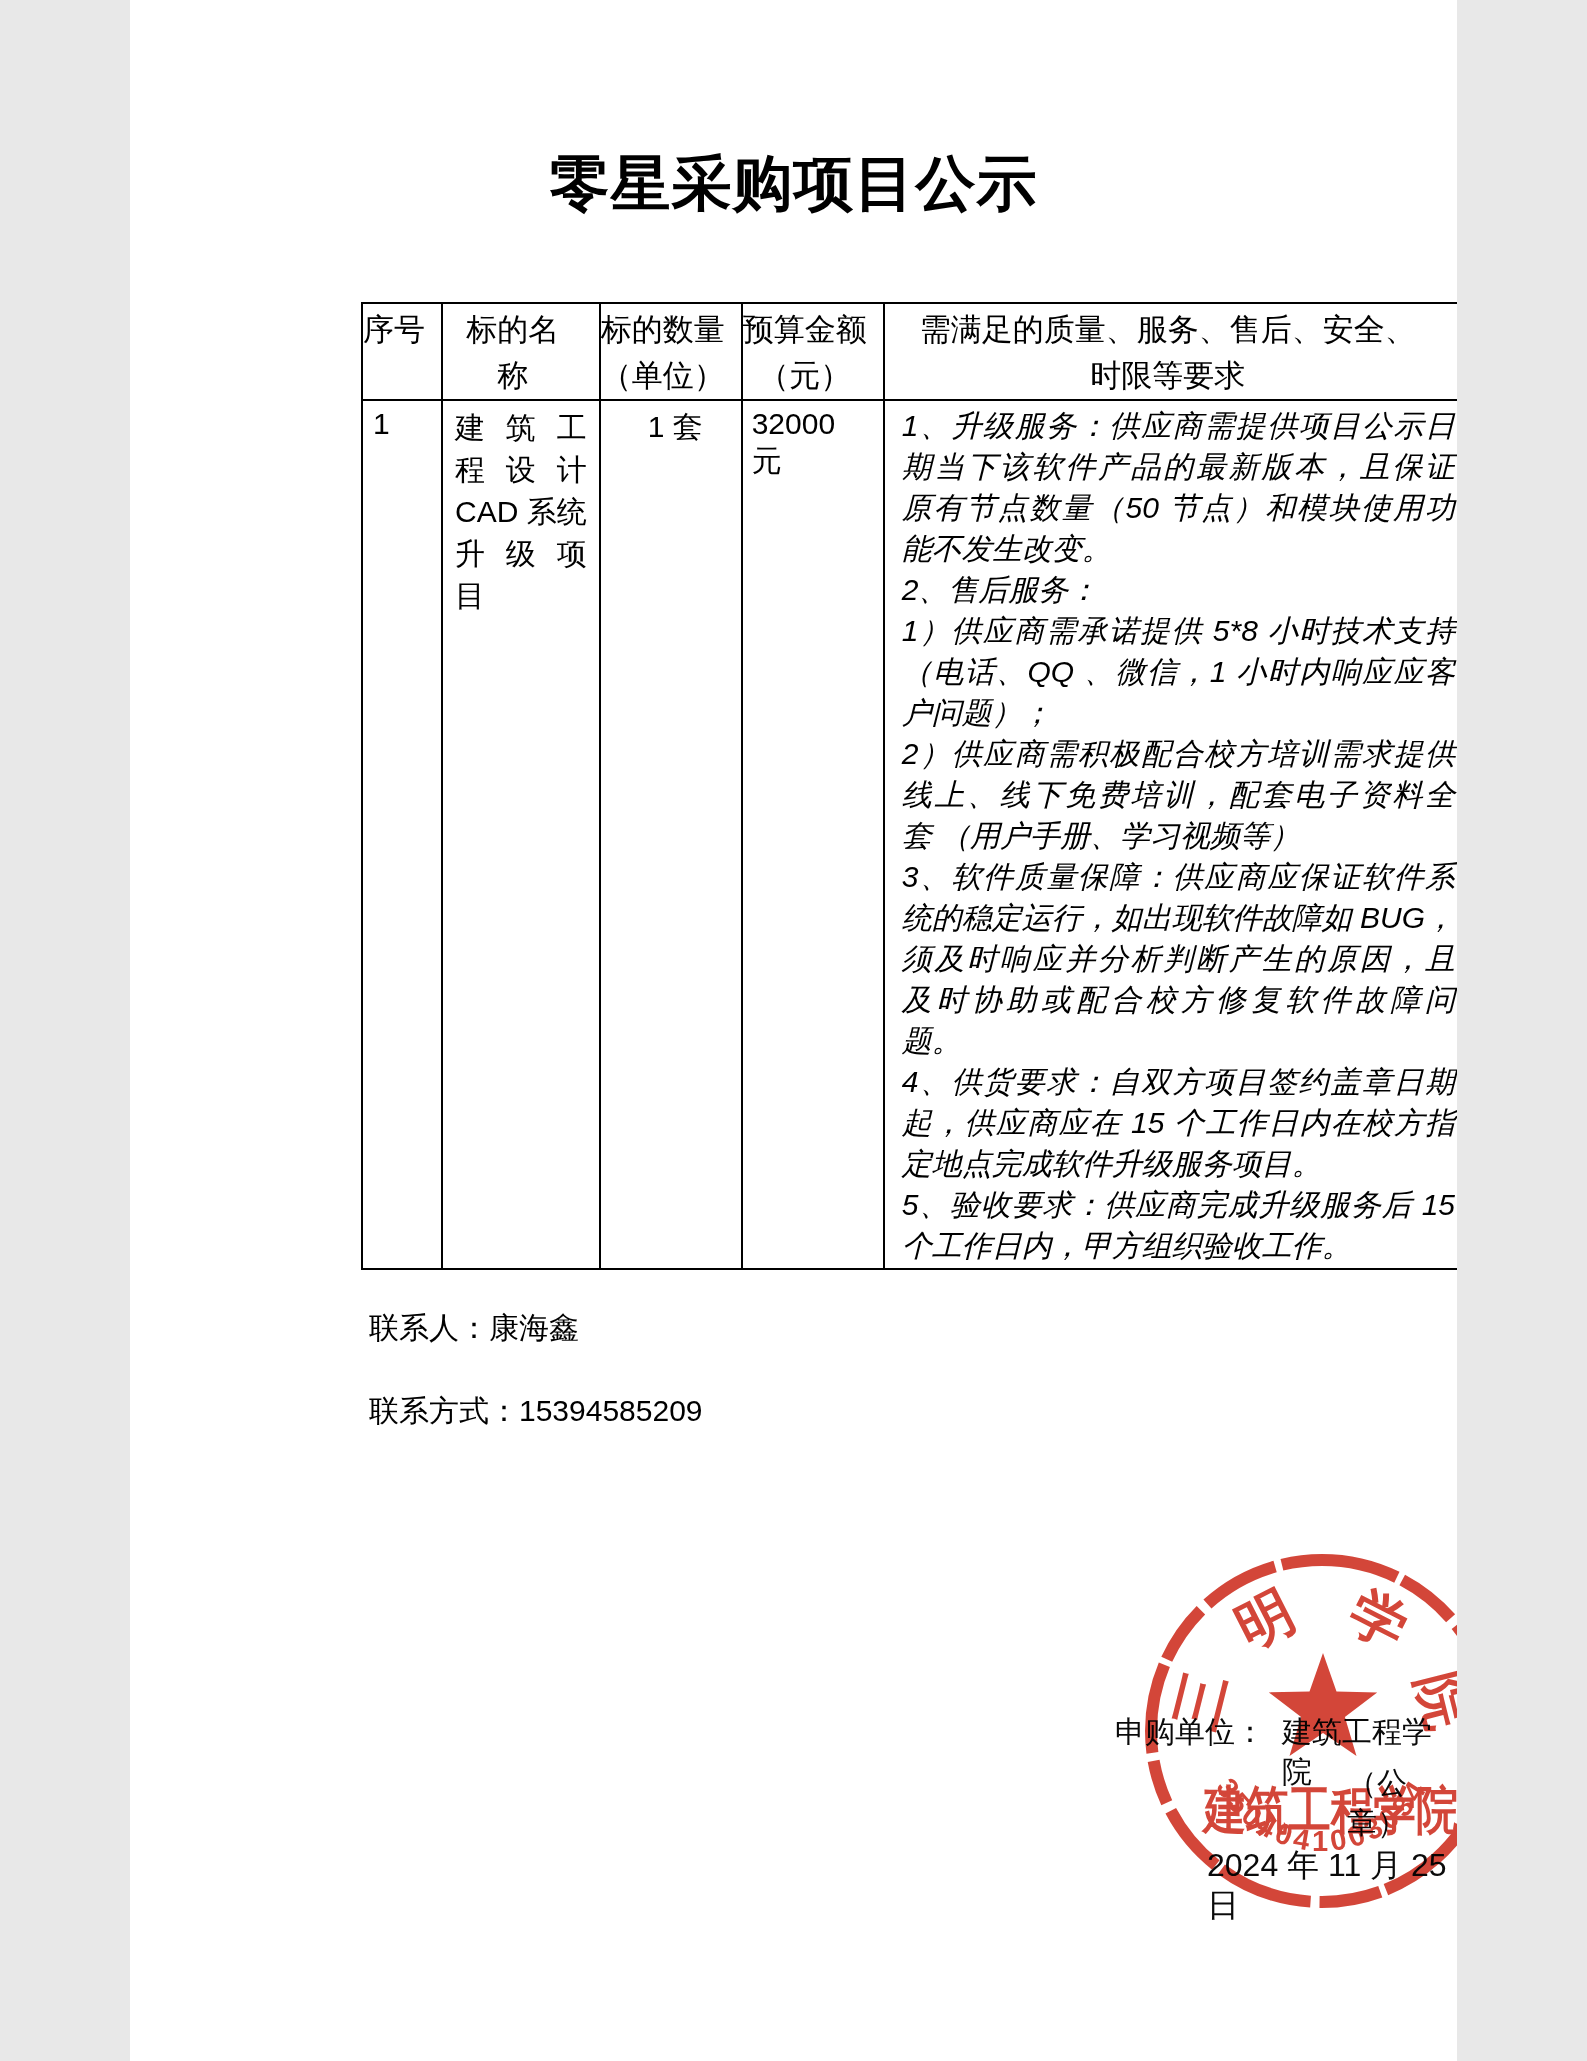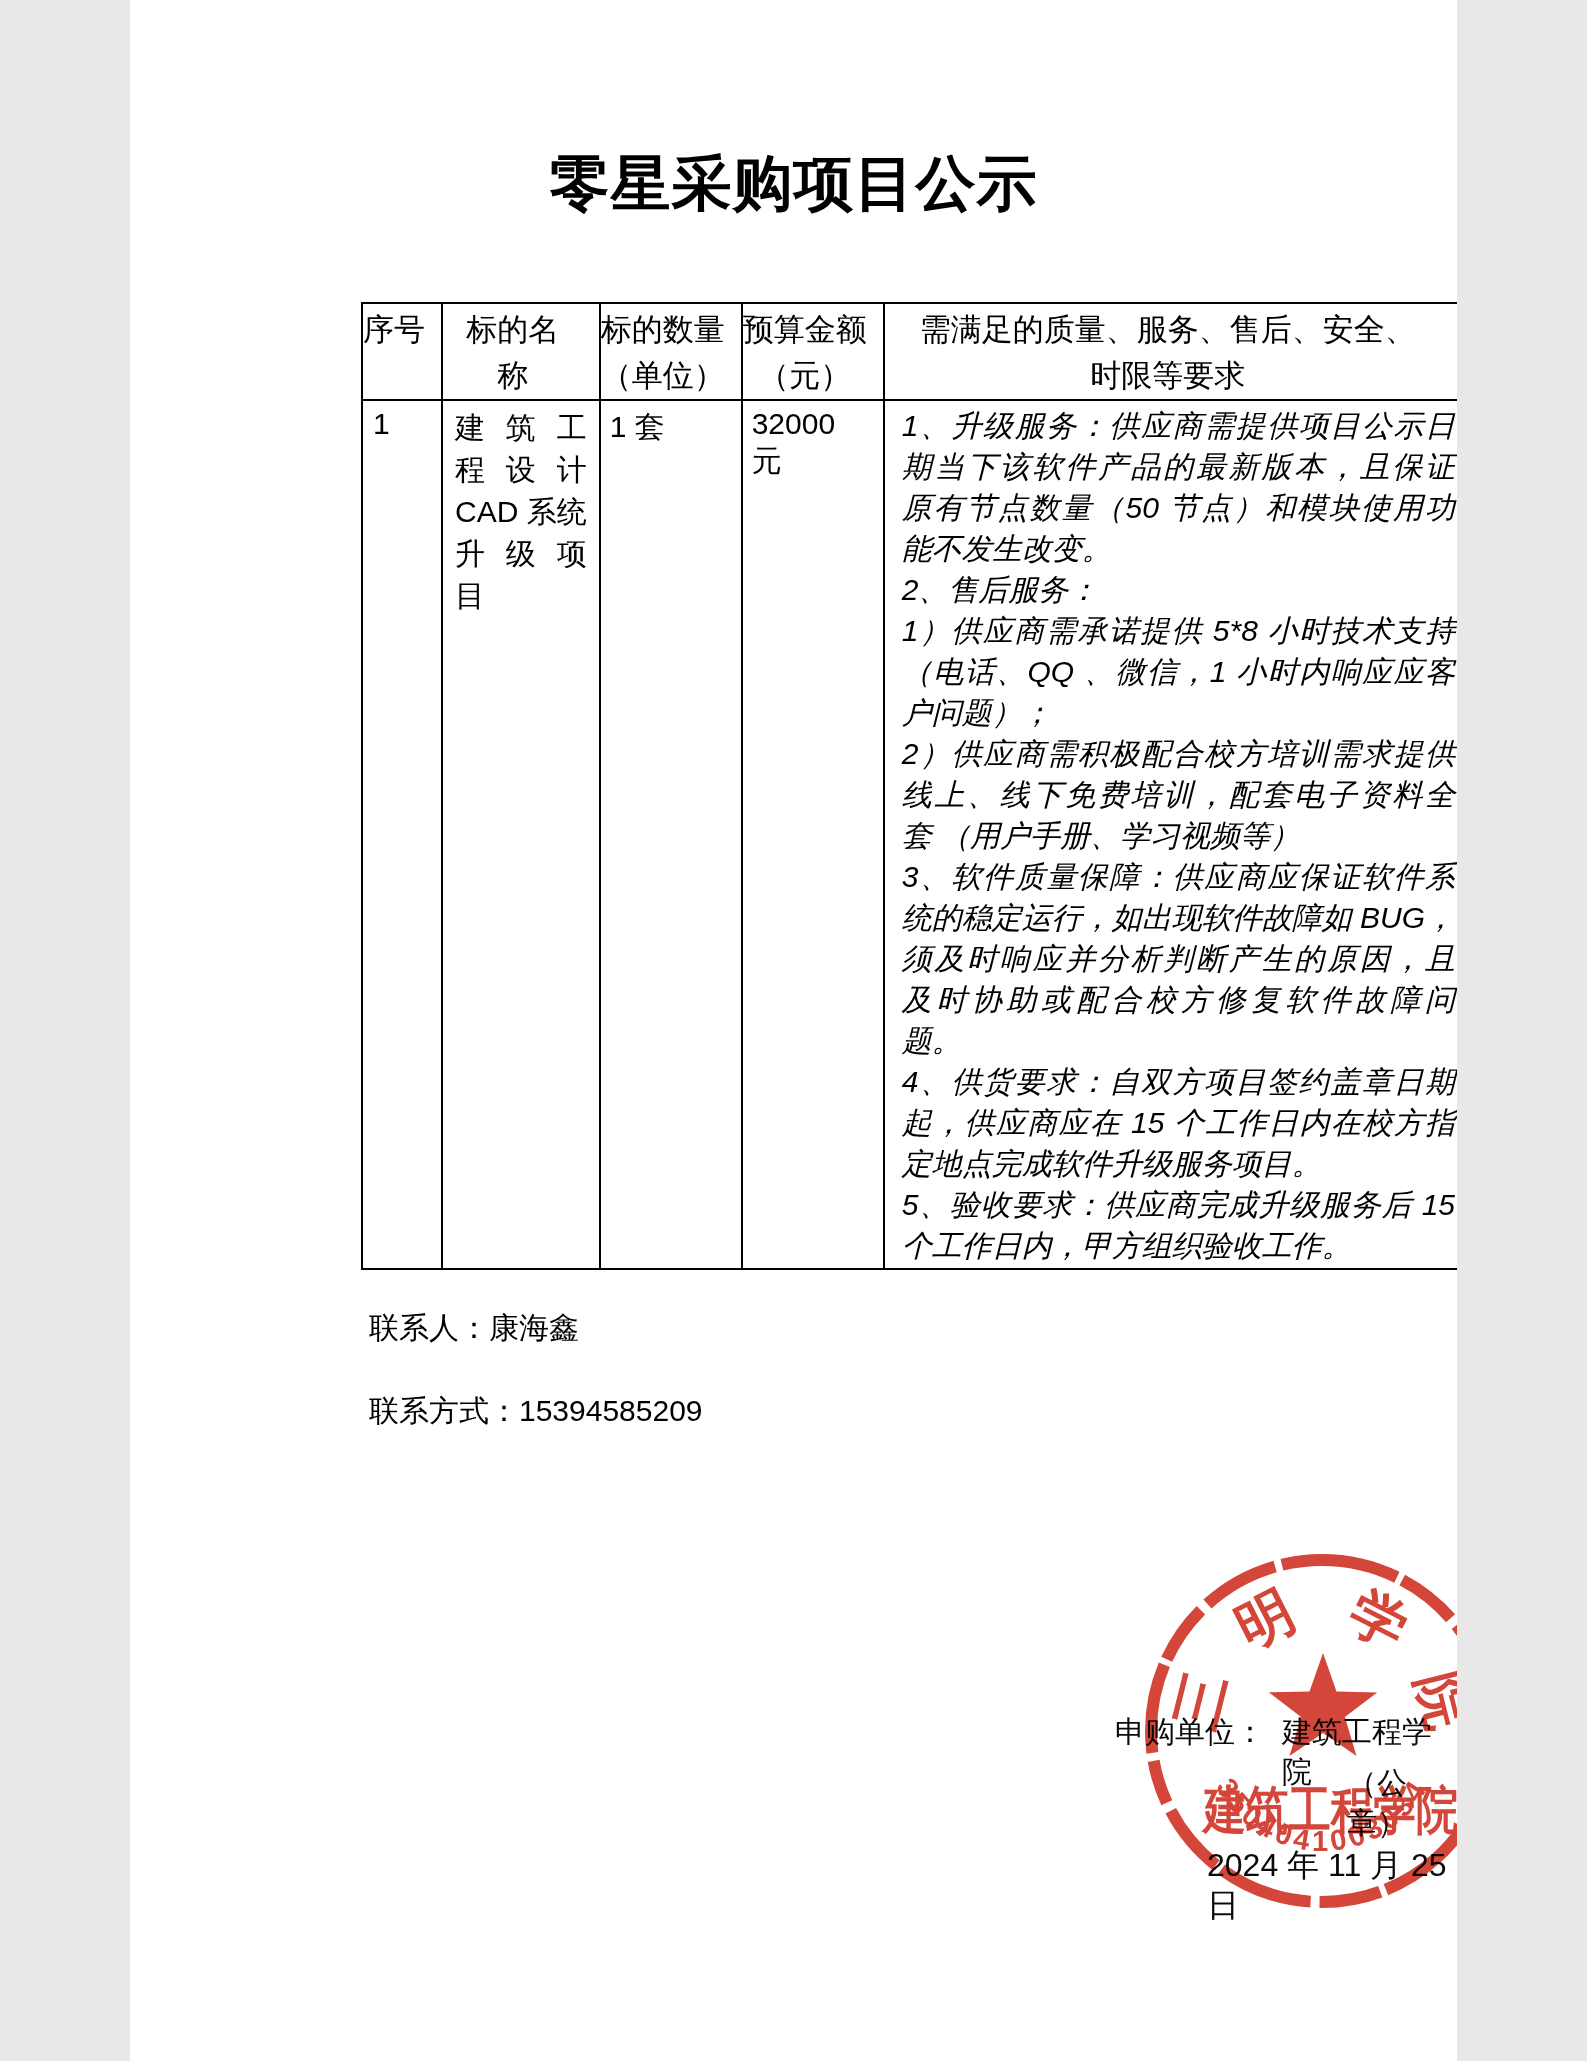--- a/index.html
+++ b/index.html
@@ -8,21 +8,21 @@
   .doc-title{position:absolute;left:0;right:0;top:148px;text-align:center;
              font-family:"Liberation Serif","DejaVu Serif",serif;font-weight:bold;
              font-size:60px;line-height:72px;letter-spacing:1px;}
   table.main{position:absolute;left:231px;top:302px;border-collapse:collapse;table-layout:fixed;}
   table.main td,table.main th{border:2px solid #000;vertical-align:top;font-weight:normal;
              overflow:hidden;box-sizing:border-box;}
   th.hcell{white-space:pre;text-align:center;font-size:31px;line-height:46px;padding:3px 16px 0 0;height:96px;}
   td.dcell{font-size:30px;}
   .cell-serial{padding:6px 0 0 10px;}
   .cell-name{padding:6px 12px 4px 12px;}
-  .cell-qty{padding:6px 0 0 9px;}
+  .cell-qty{padding:6px 0 0 9px;text-align:center;}
   .cell-budget{padding:6px 16px 0 9px;}
   .cell-req{padding:4px 12px 0 17px;font-style:italic;}
   .name-line{line-height:42px;white-space:nowrap;}
   .req-line{line-height:41px;white-space:nowrap;}
   .name-line[data-fill="true"],.req-line[data-fill="true"]{text-align-last:justify;text-align:justify;}
   .contact-line{position:absolute;left:239px;font-size:30px;line-height:40px;}
   .contact-person{top:1308px;}
   .contact-phone{top:1391px;}
   .footer-text{position:absolute;font-size:30px;line-height:40px;color:#0a0a0a;}
   .unit-label{left:985px;top:1712px;}

